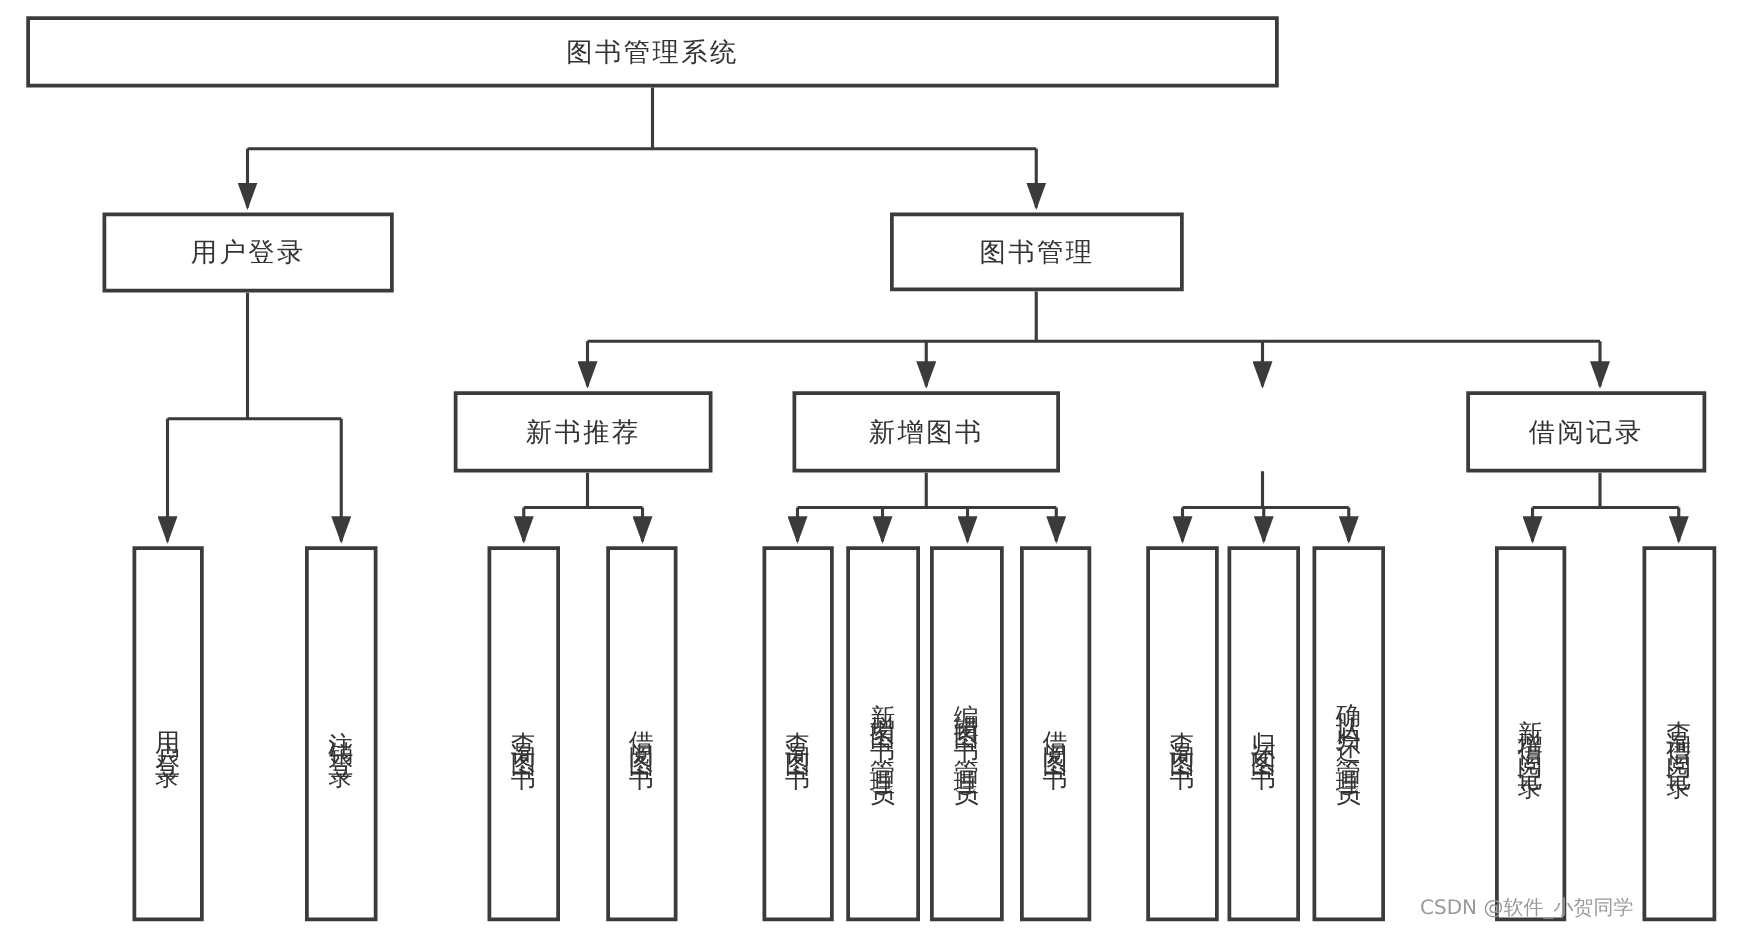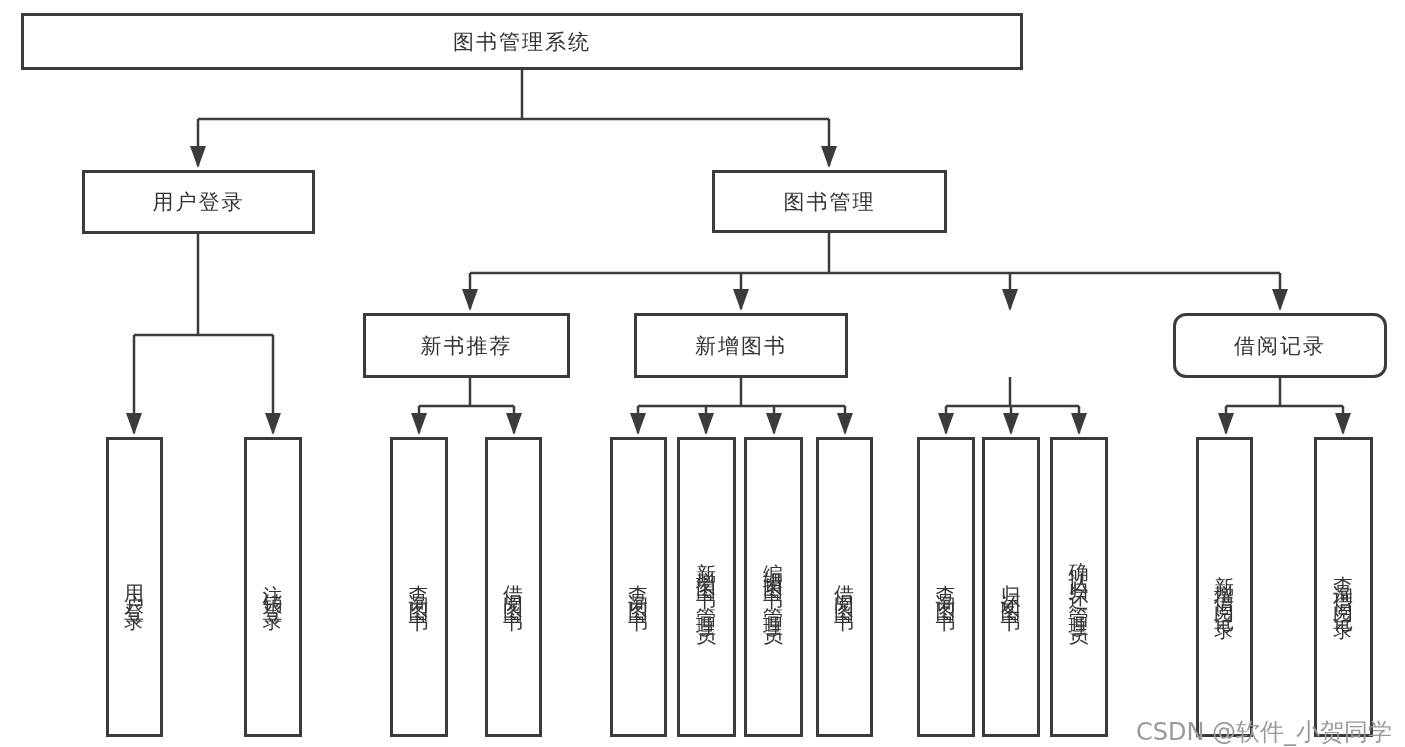--- a/index.html
+++ b/index.html
@@ -50,21 +50,21 @@
     writing-mode: vertical-rl;
     text-orientation: mixed;
     font-size: 20px;
     letter-spacing: 9px;
     line-height: 1;
   }
   .watermark {
     position: absolute;
     left: 1136px;
     top: 716px;
-    font-size: 24px;
+    font-size: 16px;
     color: var(--watermark);
     white-space: nowrap;
   }
 </style>
 </head>
 <body>
 
 <div class="canvas">
 
   <svg class="connectors" viewBox="0 0 1405 747" xmlns="http://www.w3.org/2000/svg">
@@ -139,21 +139,21 @@
   <div class="node h" style="left:712px; top:170px; width:235px; height:63px;">
     <span class="label">图书管理</span>
   </div>
 
   <div class="node h" style="left:363px; top:313px; width:207px; height:65px;">
     <span class="label">新书推荐</span>
   </div>
   <div class="node h" style="left:634px; top:313px; width:214px; height:65px;">
     <span class="label">新增图书</span>
   </div>
-  <div class="node h" style="left:1173px; top:313px; width:214px; height:65px;border-radius:13px;">
+  <div class="node h" style="left:1173px; top:313px; width:192px; height:65px;">
     <span class="label">借阅记录</span>
   </div>
 
   <div class="node v" style="left:106px; top:437px; width:57px; height:300px;">
     <span class="label">用户登录</span>
   </div>
   <div class="node v" style="left:244px; top:437px; width:58px; height:300px;">
     <span class="label">注销登录</span>
   </div>
 

